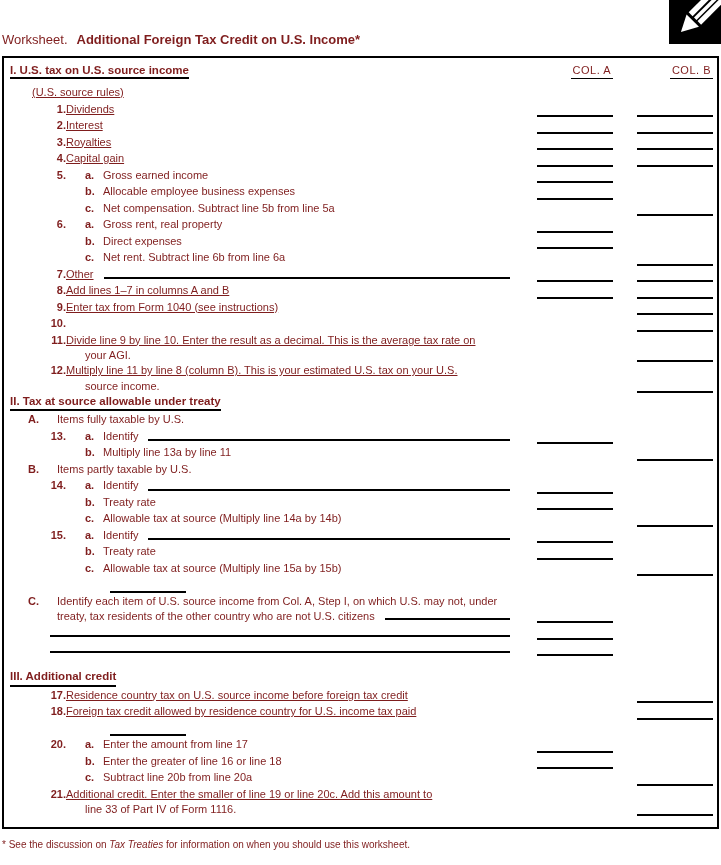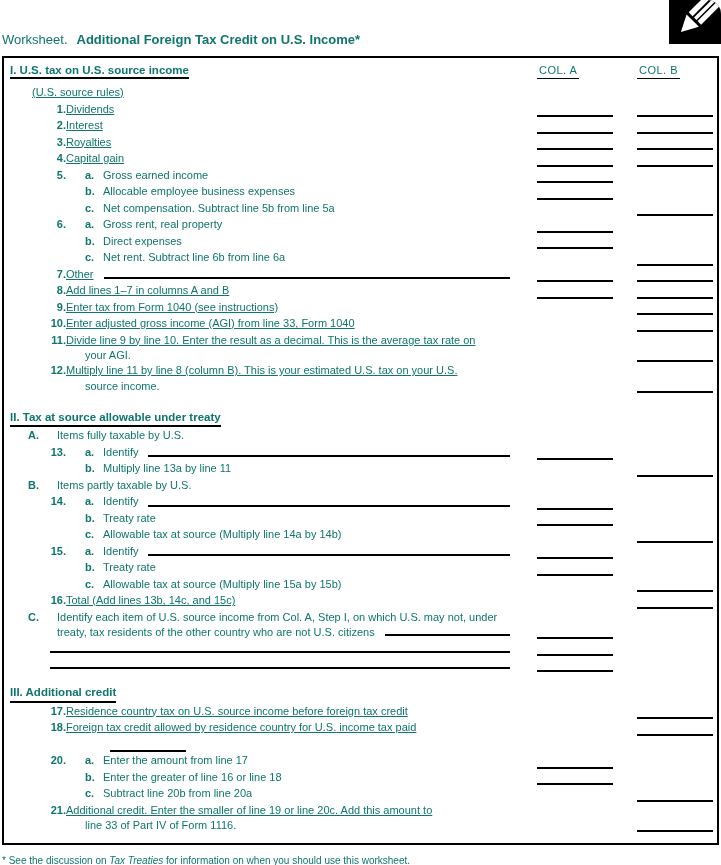--- a/index.html
+++ b/index.html
@@ -1,23 +1,22 @@
 <!DOCTYPE html>
 <html><head>
 <meta charset="utf-8">
 <style>
   html,body{margin:0;padding:0;background:#ffffff;}
   .page{
     position:relative;
     width:721px;height:865px;
-    background:#ffffff;color:#0f766e;
+    background:#ffffff;color:#7f1d1d;
     font-family:"Liberation Sans","DejaVu Sans",sans-serif;
     overflow:hidden;
     box-sizing:border-box;
-    border-radius:14px;
   }
   .pencil{position:absolute;top:0;right:0;width:52px;height:44px;}
   .titlebar{margin:32px 0 0 2px;font-size:13px;line-height:16px;white-space:nowrap;}
   .kicker{font-weight:normal;margin-right:9px;}
   .doc-title{font-weight:bold;}
   .box{
     margin:8px 0 0 2px;width:717px;box-sizing:border-box;
     border:2px solid #000;
     padding:6px 4px 11px 6px;
   }
@@ -36,21 +35,21 @@
   .section-title{display:inline-block;border-bottom:2px solid #000;padding-bottom:0px;}
   .subnote .label{padding-left:16px;}
   .subnote-txt{text-decoration:underline;margin-left:6px;}
   .fill{flex:1;height:2px;border-bottom:2px solid #000;margin:0 27px 3px 10px;}
   .fillrow .label{display:flex;align-items:flex-end;padding-left:40px;}
   .fillrow .fill{margin-left:0;}
   .cell{width:76px;flex:0 0 76px;height:2px;}
   .cell.blank{border-bottom:2px solid #000;}
   .spacer{width:24px;flex:0 0 24px;}
   .colhead-row{display:flex;align-items:flex-start;min-height:17px;line-height:13px;font-size:11px;margin-bottom:3px;}
-  .colhead{width:76px;flex:0 0 76px;text-align:left;}
+  .colhead{width:76px;flex:0 0 76px;text-align:right;}
   .colhead span{display:inline-block;border-bottom:1.5px solid #000;padding:0 2px 1px 2px;letter-spacing:0.5px;}
   .sec1{flex:1;font-weight:bold;font-size:11.5px;}
   .footnote{margin:9px 0 0 2px;font-size:10px;line-height:13px;}
   .footnote i{font-style:italic;}
 </style>
 </head>
 <body>
 
 <div class="page">
 
@@ -231,21 +230,20 @@
             </div>
           </div>
           <div class="cell"></div>
           <div class="spacer"></div>
           <div class="cell blank"></div>
         </div>
         <div class="row item">
           <div class="label">
             <div class="line">
               <span class="num">10.</span>
-              <span class="txt after-num">Enter adjusted gross income (AGI) from line 33, Form 1040</span>
             </div>
           </div>
           <div class="cell"></div>
           <div class="spacer"></div>
           <div class="cell blank"></div>
         </div>
         <div class="row item">
           <div class="label">
             <div class="line">
               <span class="num">11.</span>
@@ -266,21 +264,21 @@
               <span class="txt after-num">Multiply line 11 by line 8 (column B). This is your estimated U.S. tax on your U.S.</span>
             </div>
             <div class="line line2 hang-item">
               <span class="txt">source income.</span>
             </div>
           </div>
           <div class="cell"></div>
           <div class="spacer"></div>
           <div class="cell blank"></div>
         </div>
-        <div class="row section" style="margin-top: 16px;">
+        <div class="row section" style="">
           <div class="label"><span class="section-title">II. Tax at source allowable under treaty</span></div>
           <div class="cell"></div>
           <div class="spacer"></div>
           <div class="cell"></div>
         </div>
         <div class="row letter">
           <div class="label">
             <div class="line">
               <span class="letter-span">A.</span>
               <span class="txt">Items fully taxable by U.S.</span>
@@ -394,26 +392,20 @@
               <span class="num"></span>
               <span class="sub">c.</span>
               <span class="txt">Allowable tax at source (Multiply line 15a by 15b)</span>
             </div>
           </div>
           <div class="cell"></div>
           <div class="spacer"></div>
           <div class="cell blank"></div>
         </div>
         <div class="row item">
-          <div class="label">
-            <div class="line">
-              <span class="num">16.</span>
-              <span class="txt after-num">Total (Add lines 13b, 14c, and 15c)</span>
-            </div>
-          </div>
           <div class="cell"></div>
           <div class="spacer"></div>
           <div class="cell blank"></div>
         </div>
         <div class="row letter">
           <div class="label">
             <div class="line">
               <span class="letter-span">C.</span>
               <span class="txt">Identify each item of U.S. source income from Col. A, Step I, on which U.S. may not, under</span>
             </div>

